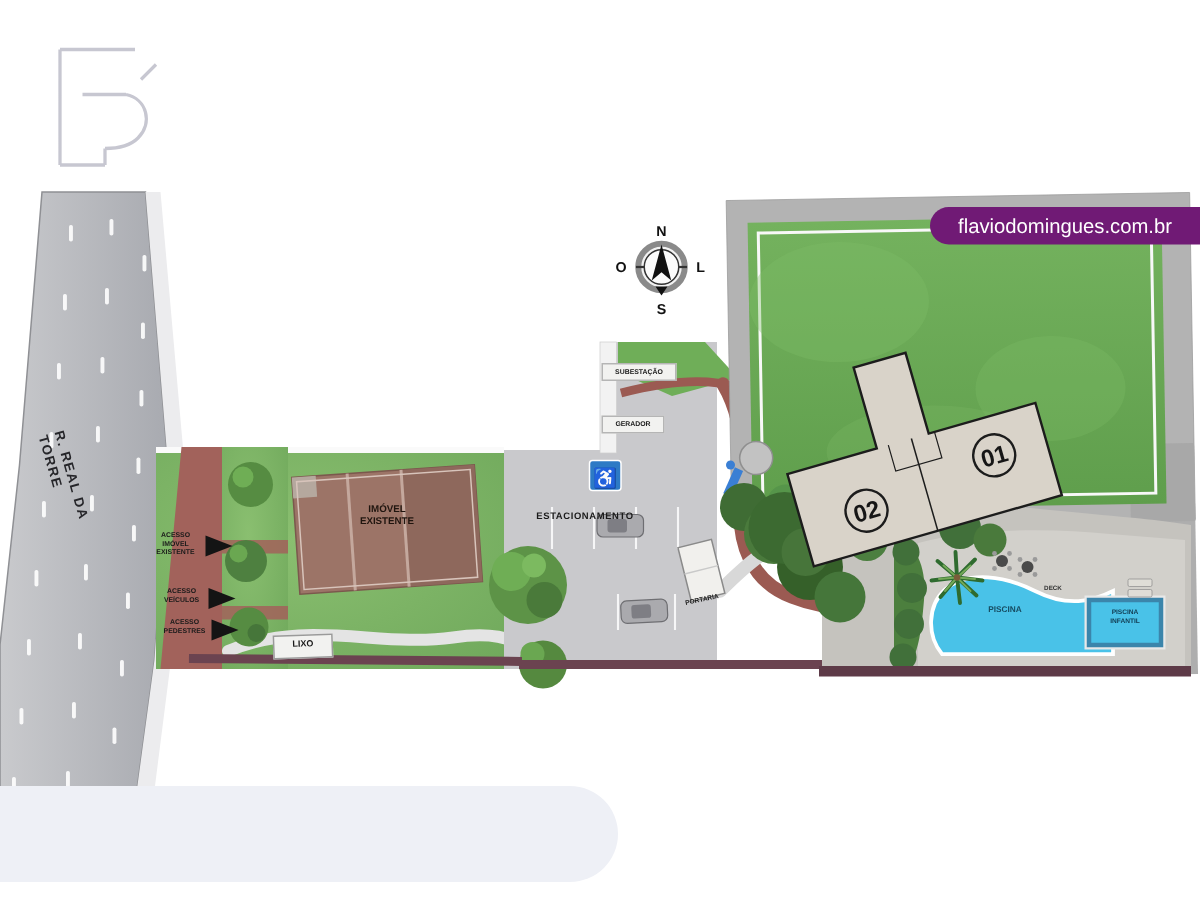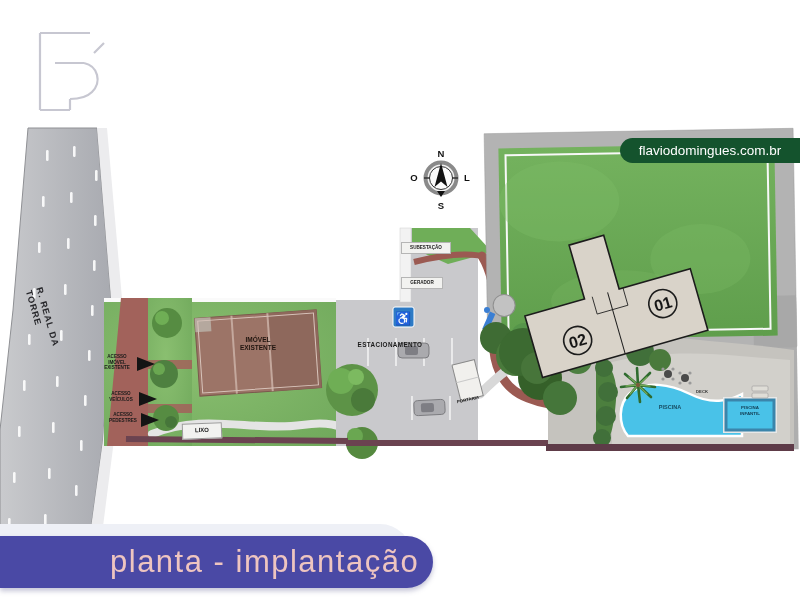--- a/index.html
+++ b/index.html
@@ -3,21 +3,21 @@
 <meta charset="utf-8">
 <style>
   html,body{margin:0;padding:0;background:#fff;}
   .stage{position:relative;width:800px;height:600px;background:#fff;overflow:hidden;
          font-family:"Liberation Sans",sans-serif;}
   .stage svg{position:absolute;left:0;top:0;}
   .lbl{position:absolute;font-weight:bold;color:#1a1a1a;text-align:center;
        white-space:pre-line;line-height:1.25;}
   .box{background:#f2f2f0;border:0.5px solid #b5b5b5;display:flex;align-items:center;justify-content:center;}
   .website-badge{position:absolute;left:620px;top:138px;width:180px;height:25px;
-       background:#14532d;border-radius:13px 0 0 13px;display:flex;align-items:center;
+       background:#701a75;border-radius:13px 0 0 13px;display:flex;align-items:center;
        justify-content:center;color:#fff;font-size:13.5px;}
   .title-halo{position:absolute;left:0;top:524px;width:412px;height:64px;
        background:#eef0f6;border-radius:0 32px 32px 0;}
   .title-badge{position:absolute;left:0;top:536px;width:433px;height:52px;
        background:#4a49a5;border-radius:0 30px 30px 0;display:flex;align-items:center;
        justify-content:flex-start;padding-left:110px;box-sizing:border-box;
        color:#eec5c0;font-size:31px;letter-spacing:1.5px;box-shadow:0 3px 5px rgba(90,90,140,.35);}
   .logo{position:absolute;left:36px;top:10px;width:105px;height:112px;}
   svg text{font-family:"Liberation Sans",sans-serif;}
 </style>
@@ -279,17 +279,14 @@
 <div class="lbl" style="left:648px;top:404px;width:44px;font-size:5.5px;color:#174d63;">PISCINA</div>
 <div class="lbl" style="left:727px;top:405px;width:46px;font-size:4.4px;color:#123c52;">PISCINA
 INFANTIL</div>
 <div class="lbl" style="left:691px;top:389px;width:22px;font-size:4.2px;color:#333;">DECK</div>
 
 <div class="website-badge">
   <span>flaviodomingues.com.br</span>
 </div>
 
 <div class="title-halo"></div>
-<div class="title-badge">
-  <span>planta - implantação</span>
+
 </div>
 
-</div>
-
 </body></html>

